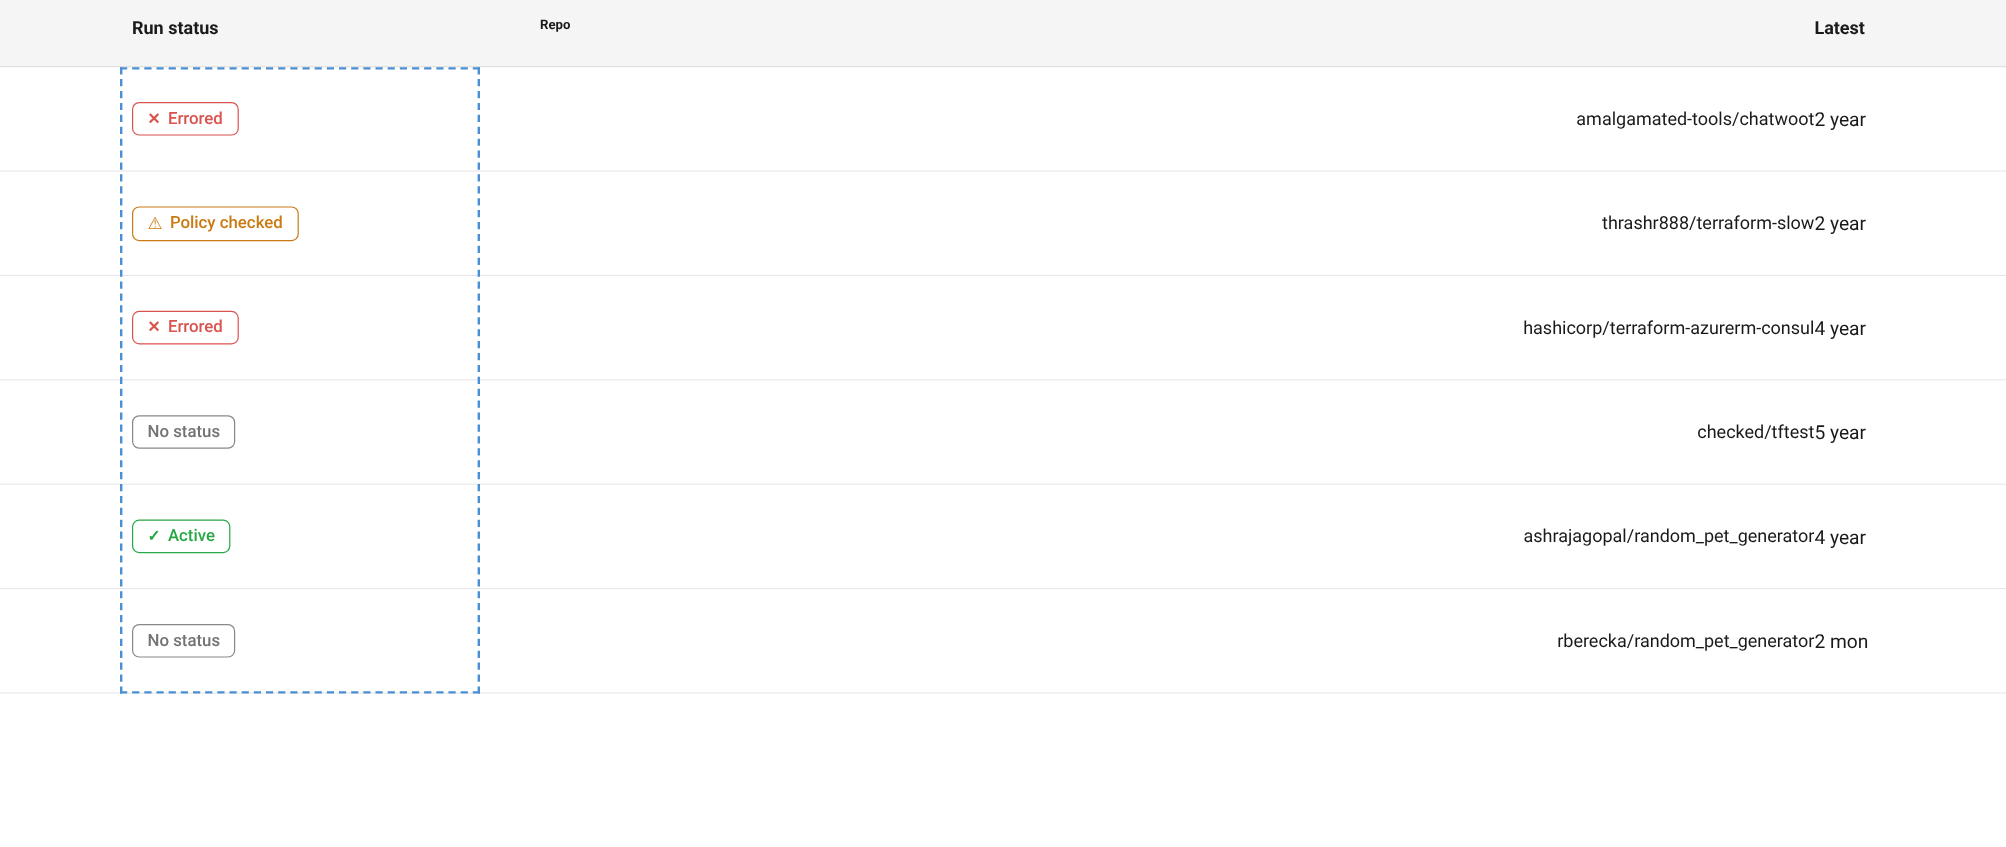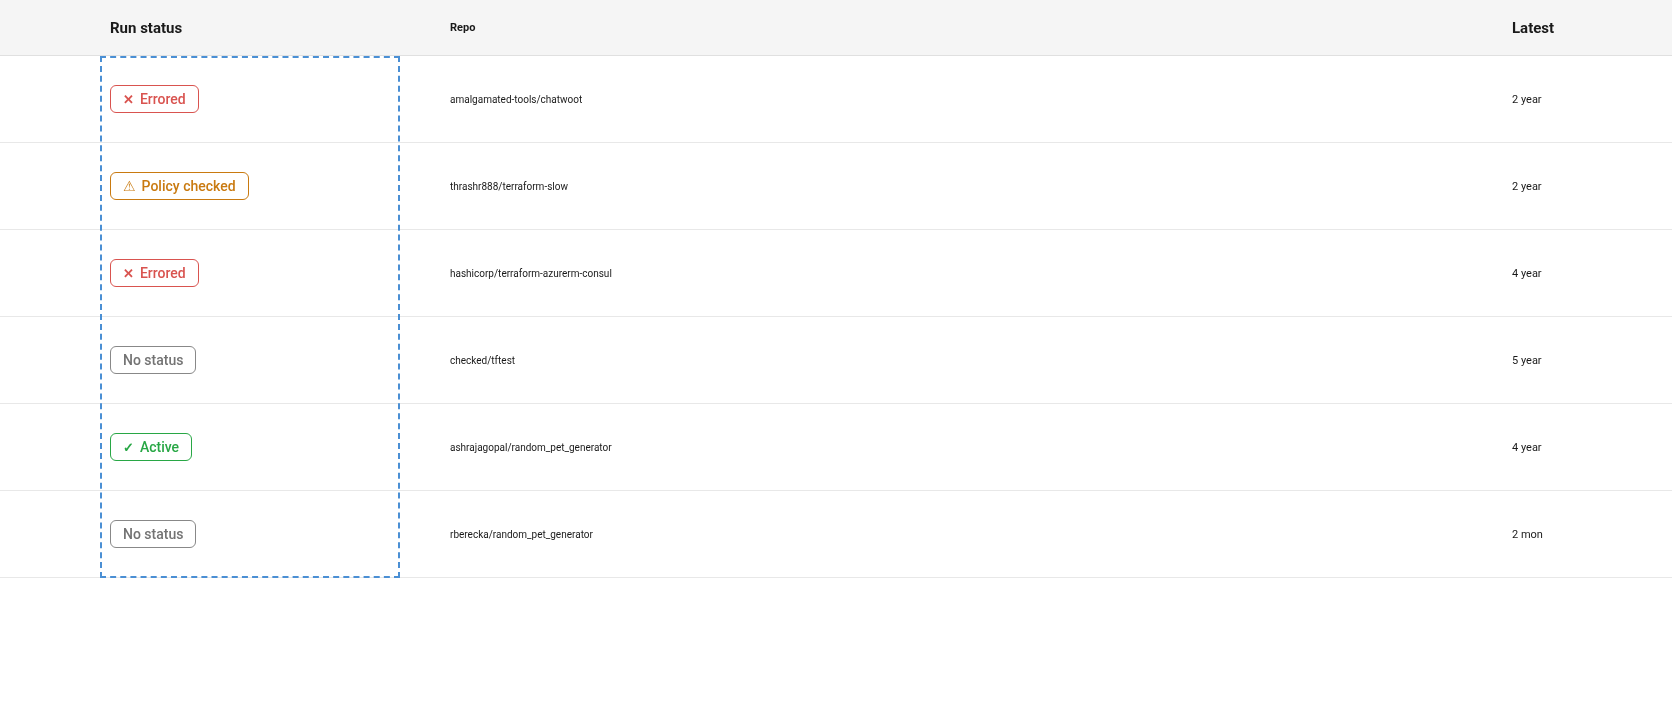--- a/index.html
+++ b/index.html
@@ -16,21 +16,20 @@
     }
 
     .table-container {
       width: 1672px;
       min-height: 706px;
       overflow: hidden;
     }
 
     .table-header {
       display: flex;
-      align-items: center;
       background: #f5f5f5;
       border-bottom: 1px solid #e0e0e0;
       padding: 14px 0;
       height: 56px;
     }
 
     .col-status {
       width: 410px;
       padding-left: 110px;
       font-weight: 700;
@@ -62,27 +61,28 @@
     .cell-status {
       width: 410px;
       padding-left: 110px;
       display: flex;
       align-items: center;
     }
 
     .cell-repo {
       flex: 1;
       padding-left: 40px;
-      font-size: 10px;
+      font-size: 15px;
       color: #1a1a1a;
+      text-align: right;
     }
 
     .cell-latest {
       width: 160px;
-      font-size: 11px;
+      font-size: 16px;
       color: #1a1a1a;
       padding-right: 10px;
     }
 
     
     .badge {
       display: inline-flex;
       align-items: center;
       gap: 6px;
       padding: 5px 12px;

